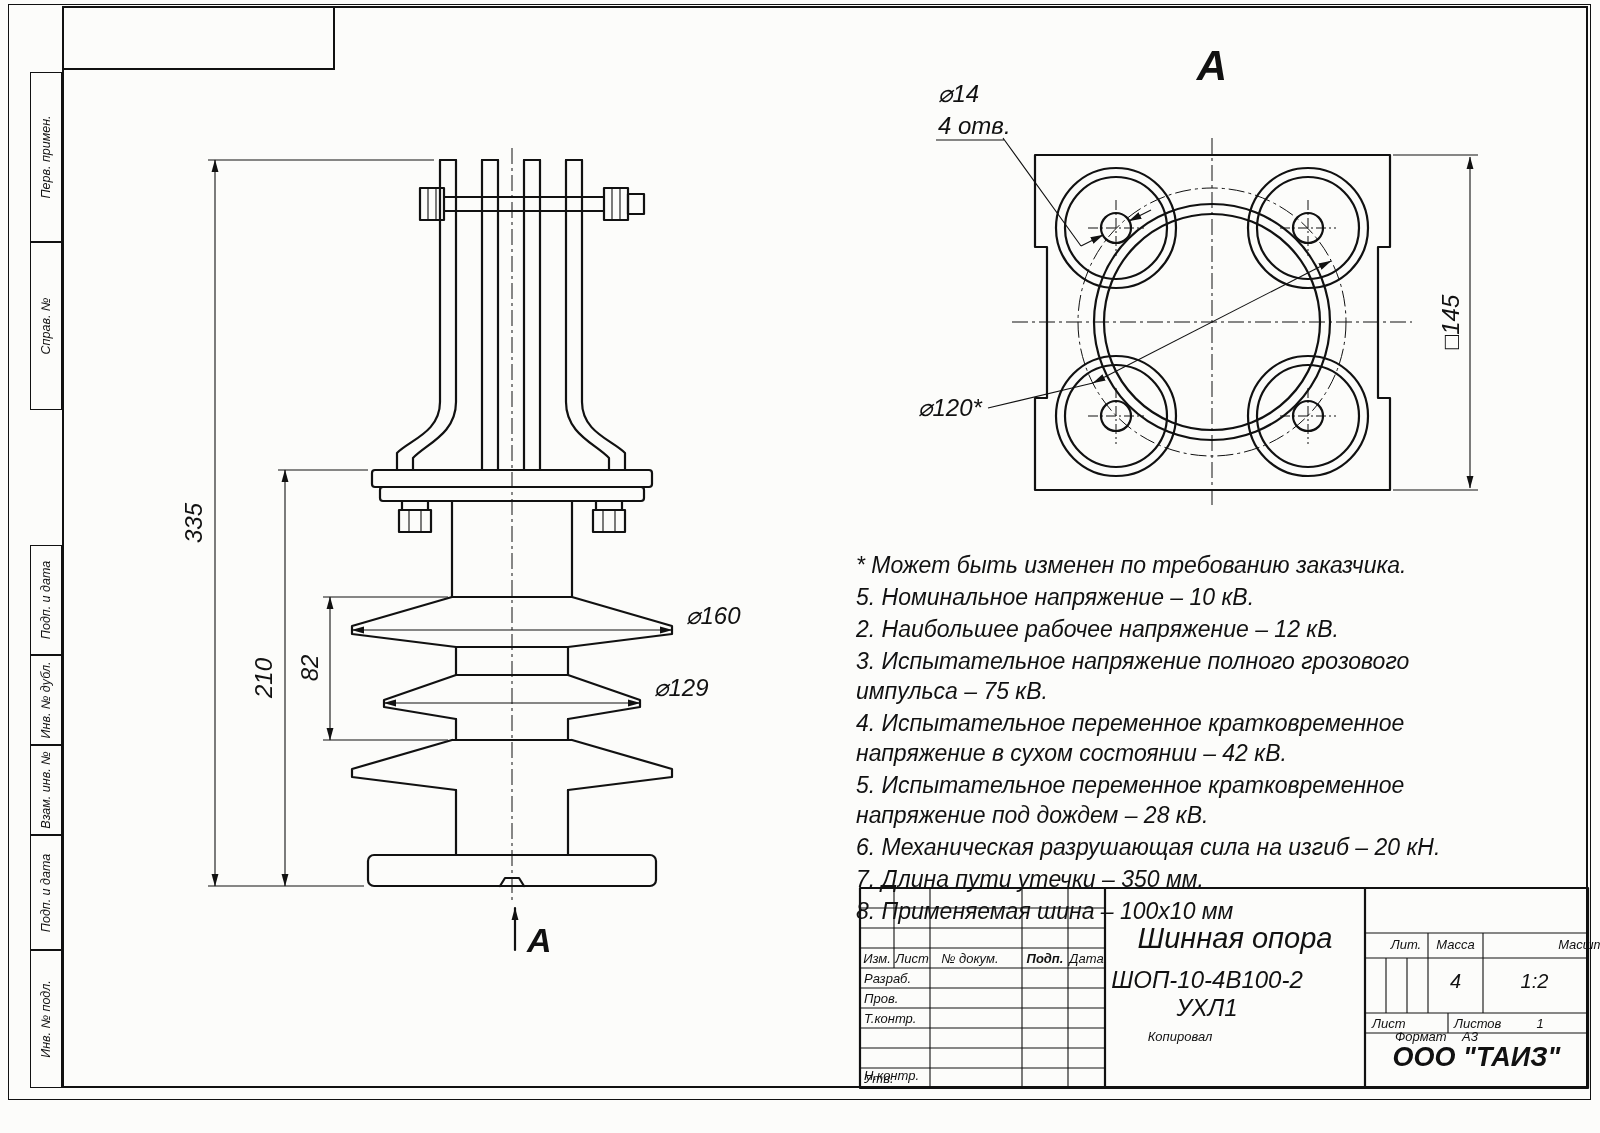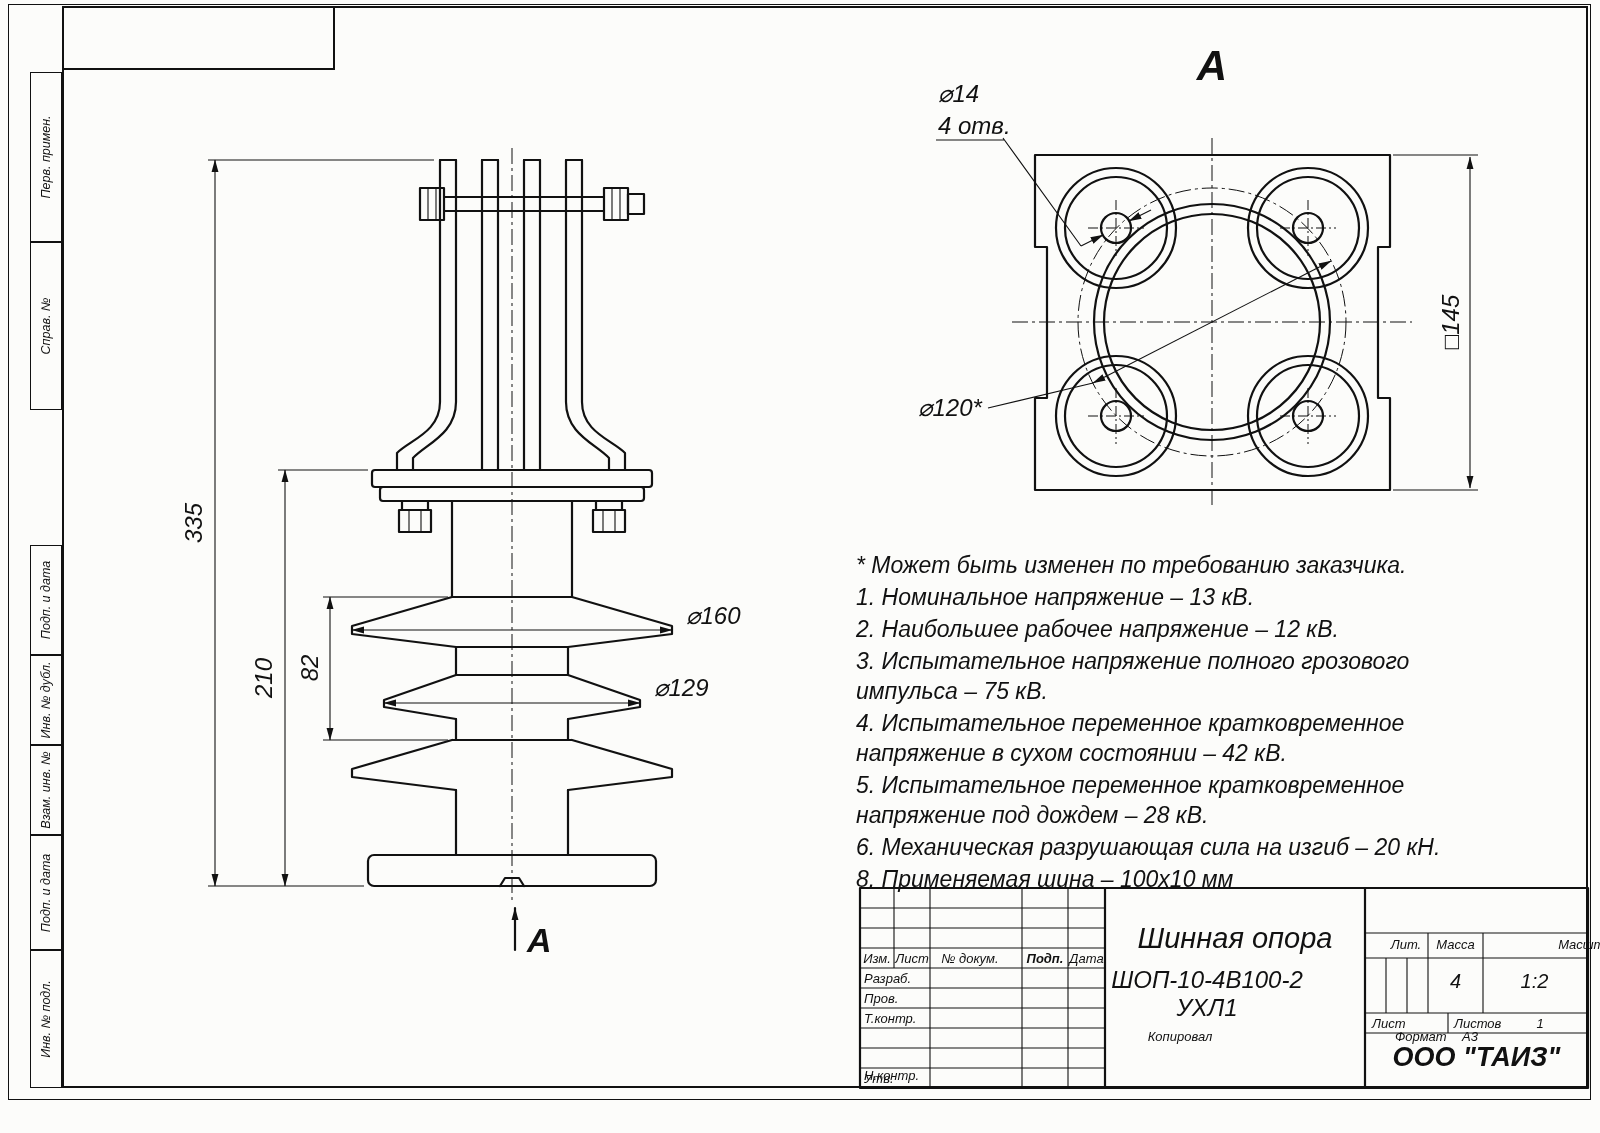--- a/index.html
+++ b/index.html
@@ -174,26 +174,27 @@
       <rect class="ln2" x="860" y="888" width="728" height="200"></rect>
       <path class="ln2" d="M1105,888 V1088 M1365,888 V1088"></path>
       <path class="ln1" d="M894,888 V968 M930,888 V1088 M1022,888 V1088 M1068,888 V1088"></path>
       <path class="ln1" d="M860,908 H1105 M860,928 H1105 M860,948 H1105 M860,968 H1105 M860,988 H1105 M860,1008 H1105 M860,1028 H1105 M860,1048 H1105 M860,1068 H1105"></path>
       <path class="ln1" d="M1365,933 H1588 M1365,958 H1588 M1365,1013 H1588 M1365,1033 H1588 M1428,933 V1013 M1483,933 V1013 M1386,958 V1013 M1407,958 V1013 M1448,1013 V1033"></path>
     </g>
   </svg>
 
   <div class="notes">
     <div>* Может быть изменен по требованию заказчика.</div>
-    <div>1. Номинальное напряжение – 13 кВ.</div>
+    <div>5. Номинальное напряжение – 10 кВ.</div>
     <div>2. Наибольшее рабочее напряжение – 12 кВ.</div>
     <div>3. Испытательное напряжение полного грозового импульса – 75 кВ.</div>
     <div>4. Испытательное переменное кратковременное напряжение в сухом состоянии – 42 кВ.</div>
     <div>5. Испытательное переменное кратковременное напряжение под дождем – 28 кВ.</div>
     <div>6. Механическая разрушающая сила на изгиб – 20 кН.</div>
+    <div>7. Длина пути утечки – 350 мм.</div>
     <div>8. Применяемая шина – 100x10 мм</div>
   </div>
 
   <div class="tbt" style="left:860px;top:950px;width:34px;border-radius:6px;">Изм.</div>
   <div class="tbt" style="left:894px;top:950px;width:36px;">Лист</div>
   <div class="tbt" style="left:930px;top:950px;width:80px;">№ докум.</div>
   <div class="tbt" style="left:1022px;top:950px;width:46px;font-weight:bold;">Подп.</div>
   <div class="tbt" style="left:1068px;top:950px;width:37px;">Дата</div>
 
   <div class="tbt left" style="left:864px;top:970px;width:64px;">Разраб.</div>

